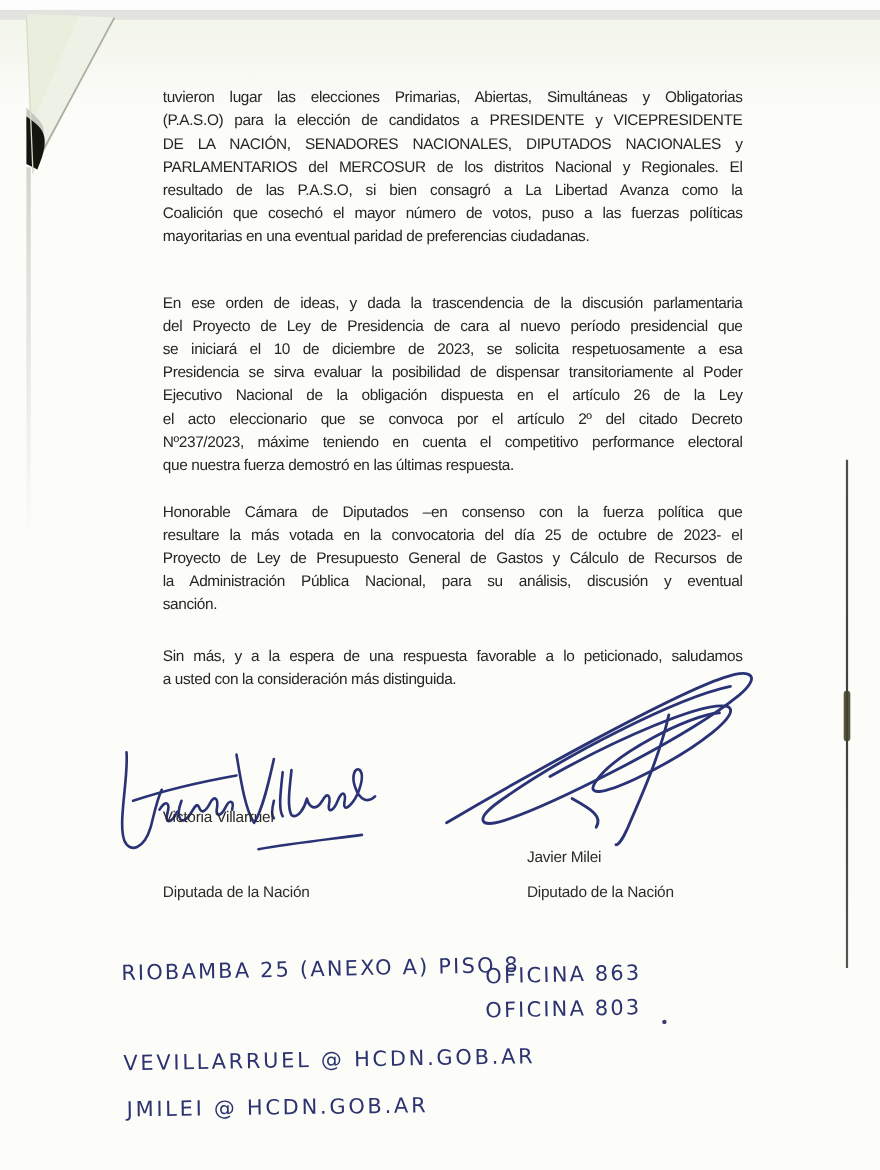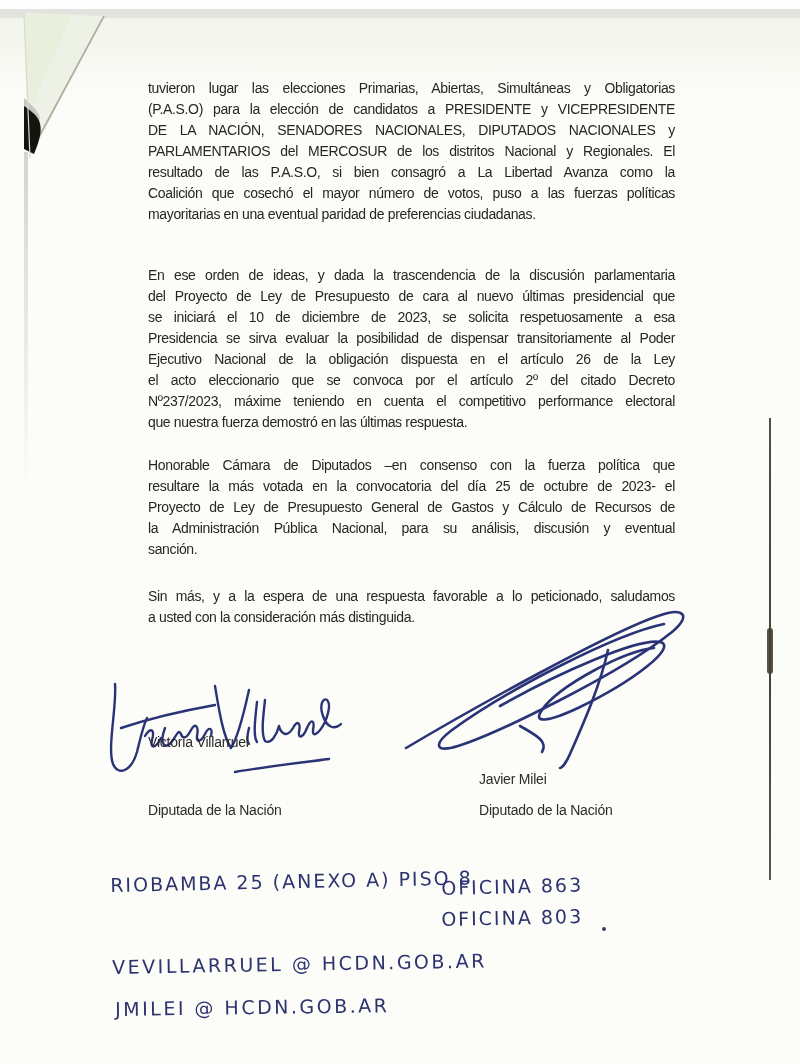--- a/index.html
+++ b/index.html
@@ -86,21 +86,21 @@
         <div class="line">tuvieron lugar las elecciones Primarias, Abiertas, Simultáneas y Obligatorias</div>
         <div class="line">(P.A.S.O) para la elección de candidatos a PRESIDENTE y VICEPRESIDENTE</div>
         <div class="line">DE LA NACIÓN, SENADORES NACIONALES, DIPUTADOS NACIONALES y</div>
         <div class="line">PARLAMENTARIOS del MERCOSUR de los distritos Nacional y Regionales.  El</div>
         <div class="line">resultado de las P.A.S.O, si bien consagró a La Libertad Avanza como la</div>
         <div class="line">Coalición que cosechó el mayor número de votos, puso a las fuerzas políticas</div>
         <div class="line last">mayoritarias en una eventual paridad de preferencias ciudadanas.</div>
       </div>
       <div class="para p1">
         <div class="line">En ese orden de ideas, y dada la trascendencia de la discusión parlamentaria</div>
-        <div class="line">del Proyecto de Ley de Presupuesto de cara al nuevo últimas presidencial que</div>
+        <div class="line">del Proyecto de Ley de Presidencia de cara al nuevo período presidencial que</div>
         <div class="line">se iniciará el 10 de diciembre de 2023, se solicita respetuosamente a esa</div>
         <div class="line">Presidencia se sirva evaluar la posibilidad de dispensar transitoriamente al Poder</div>
         <div class="line">Ejecutivo Nacional de la obligación dispuesta en el artículo 26 de la Ley</div>
         <div class="line">el acto eleccionario que se convoca por el artículo 2º del citado Decreto</div>
         <div class="line">Nº237/2023, máxime teniendo en cuenta el competitivo performance electoral</div>
         <div class="line last">que nuestra fuerza demostró en las últimas respuesta.</div>
       </div>
       <div class="para p2">
         <div class="line">Honorable Cámara de Diputados –en consenso con la fuerza política que</div>
         <div class="line">resultare la más votada en la convocatoria del día 25 de octubre de 2023- el</div>

